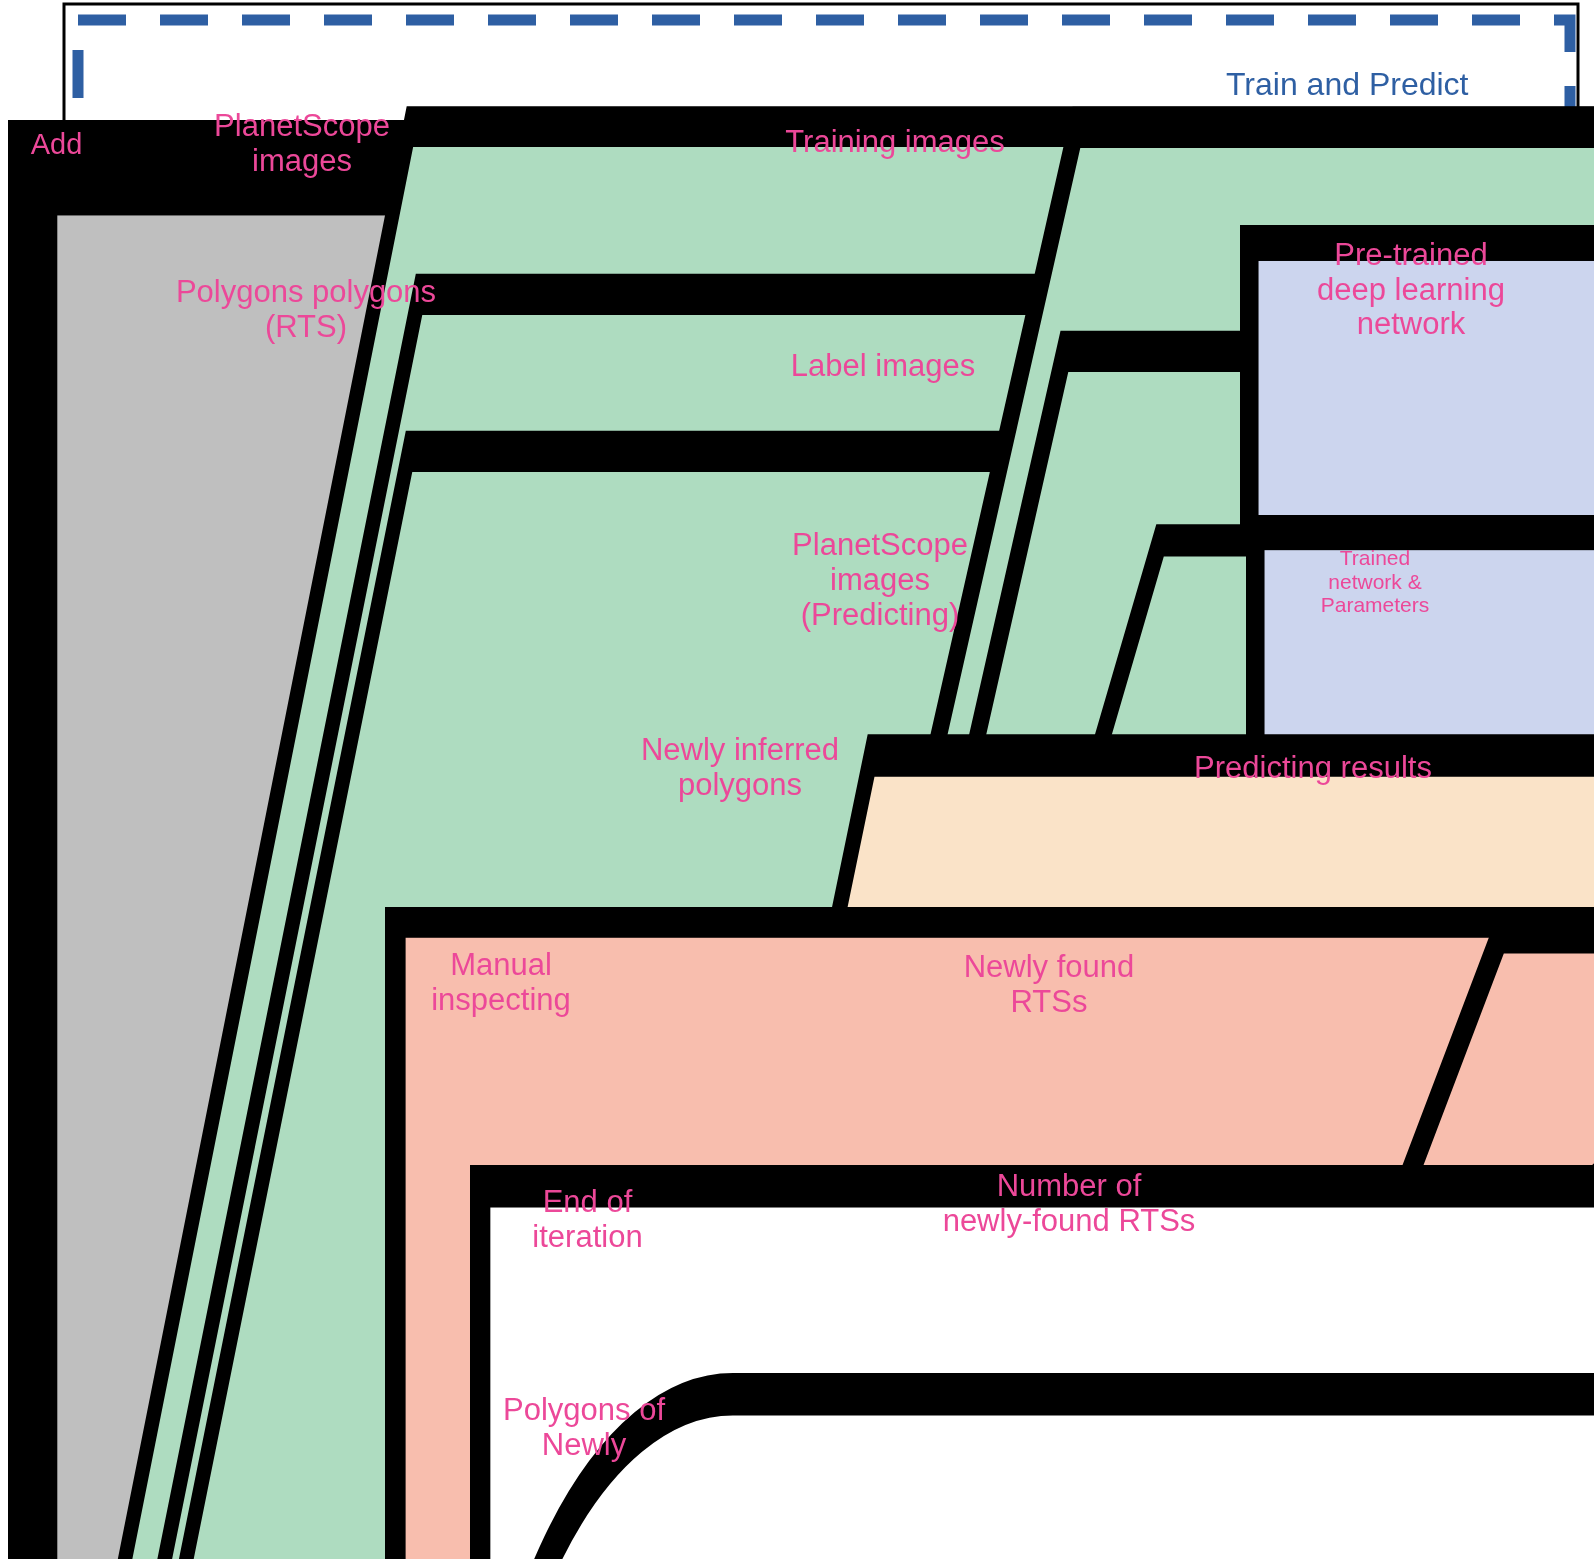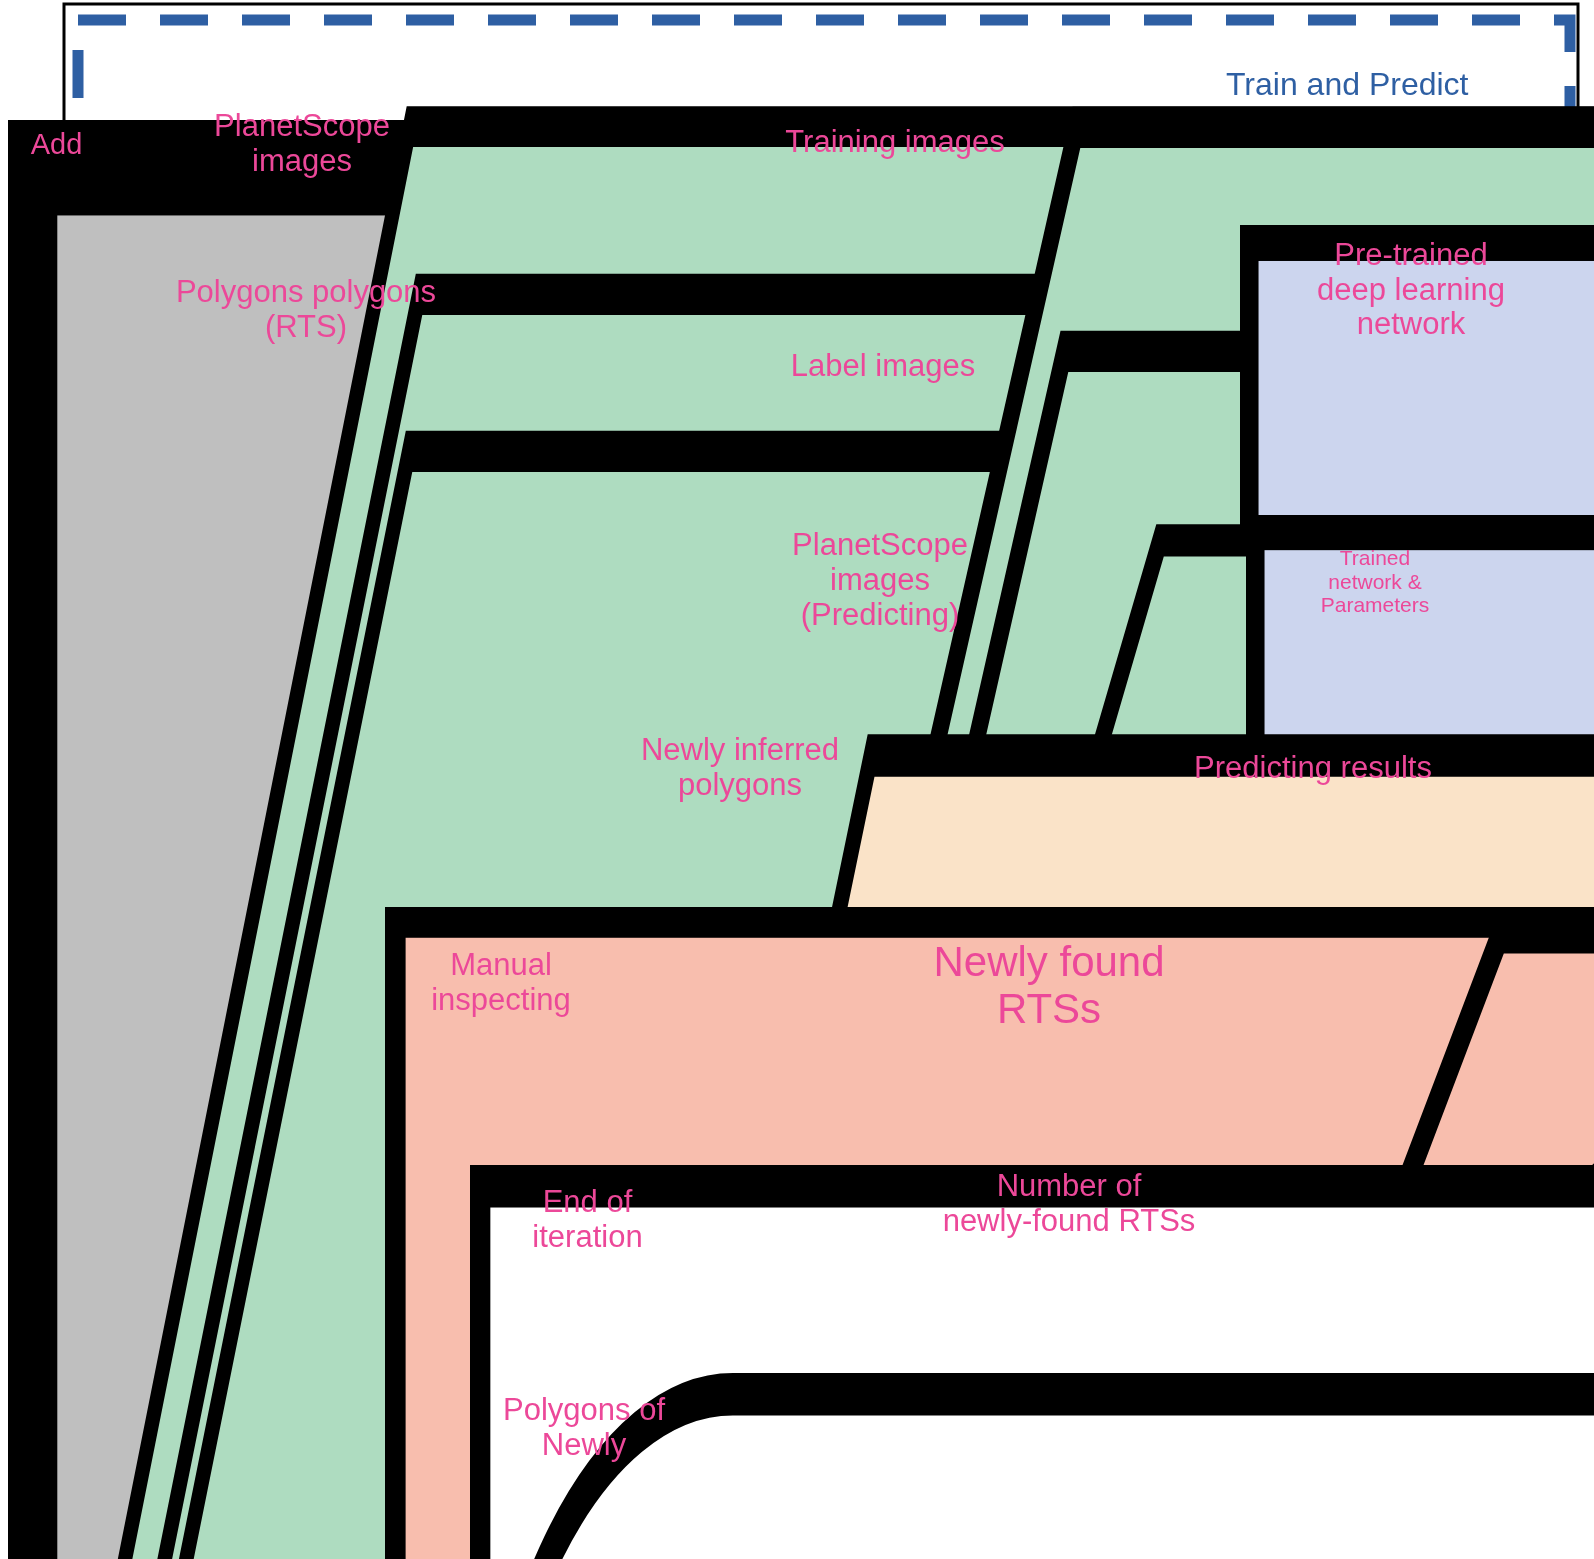--- a/index.html
+++ b/index.html
@@ -155,21 +155,21 @@
 
 
   <div class="node" style="left:385px;top:907px;width:232px;height:152px;font-size:31px;">
     <svg class="shape" viewBox="0 0 232 152" preserveAspectRatio="none">
         <rect x="1.5" y="1.5" width="229" height="149" fill="#f8beae" stroke="#000" stroke-width="3"></rect>
       </svg>
     <span>Manual
 inspecting</span>
   </div>
 
-  <div class="node" style="left:913px;top:908px;width:272px;height:154px;font-size:42px;">
+  <div class="node" style="left:913px;top:908px;width:272px;height:154px;font-size:31px;">
     <svg class="shape" viewBox="0 0 272 154" preserveAspectRatio="none">
         <polygon points="100,3 269,3 172,151 3,151" fill="#f8beae" stroke="#000" stroke-width="3"></polygon>
       </svg>
     <span>Newly found
 RTSs</span>
   </div>
 
   <div class="node" style="left:838px;top:1120px;width:462px;height:168px;font-size:31px;">
     <svg class="shape" viewBox="0 0 462 168" preserveAspectRatio="none">
         <polygon points="231,2 460,84 231,166 2,84" fill="#b3b3b3" stroke="#000" stroke-width="3"></polygon>

